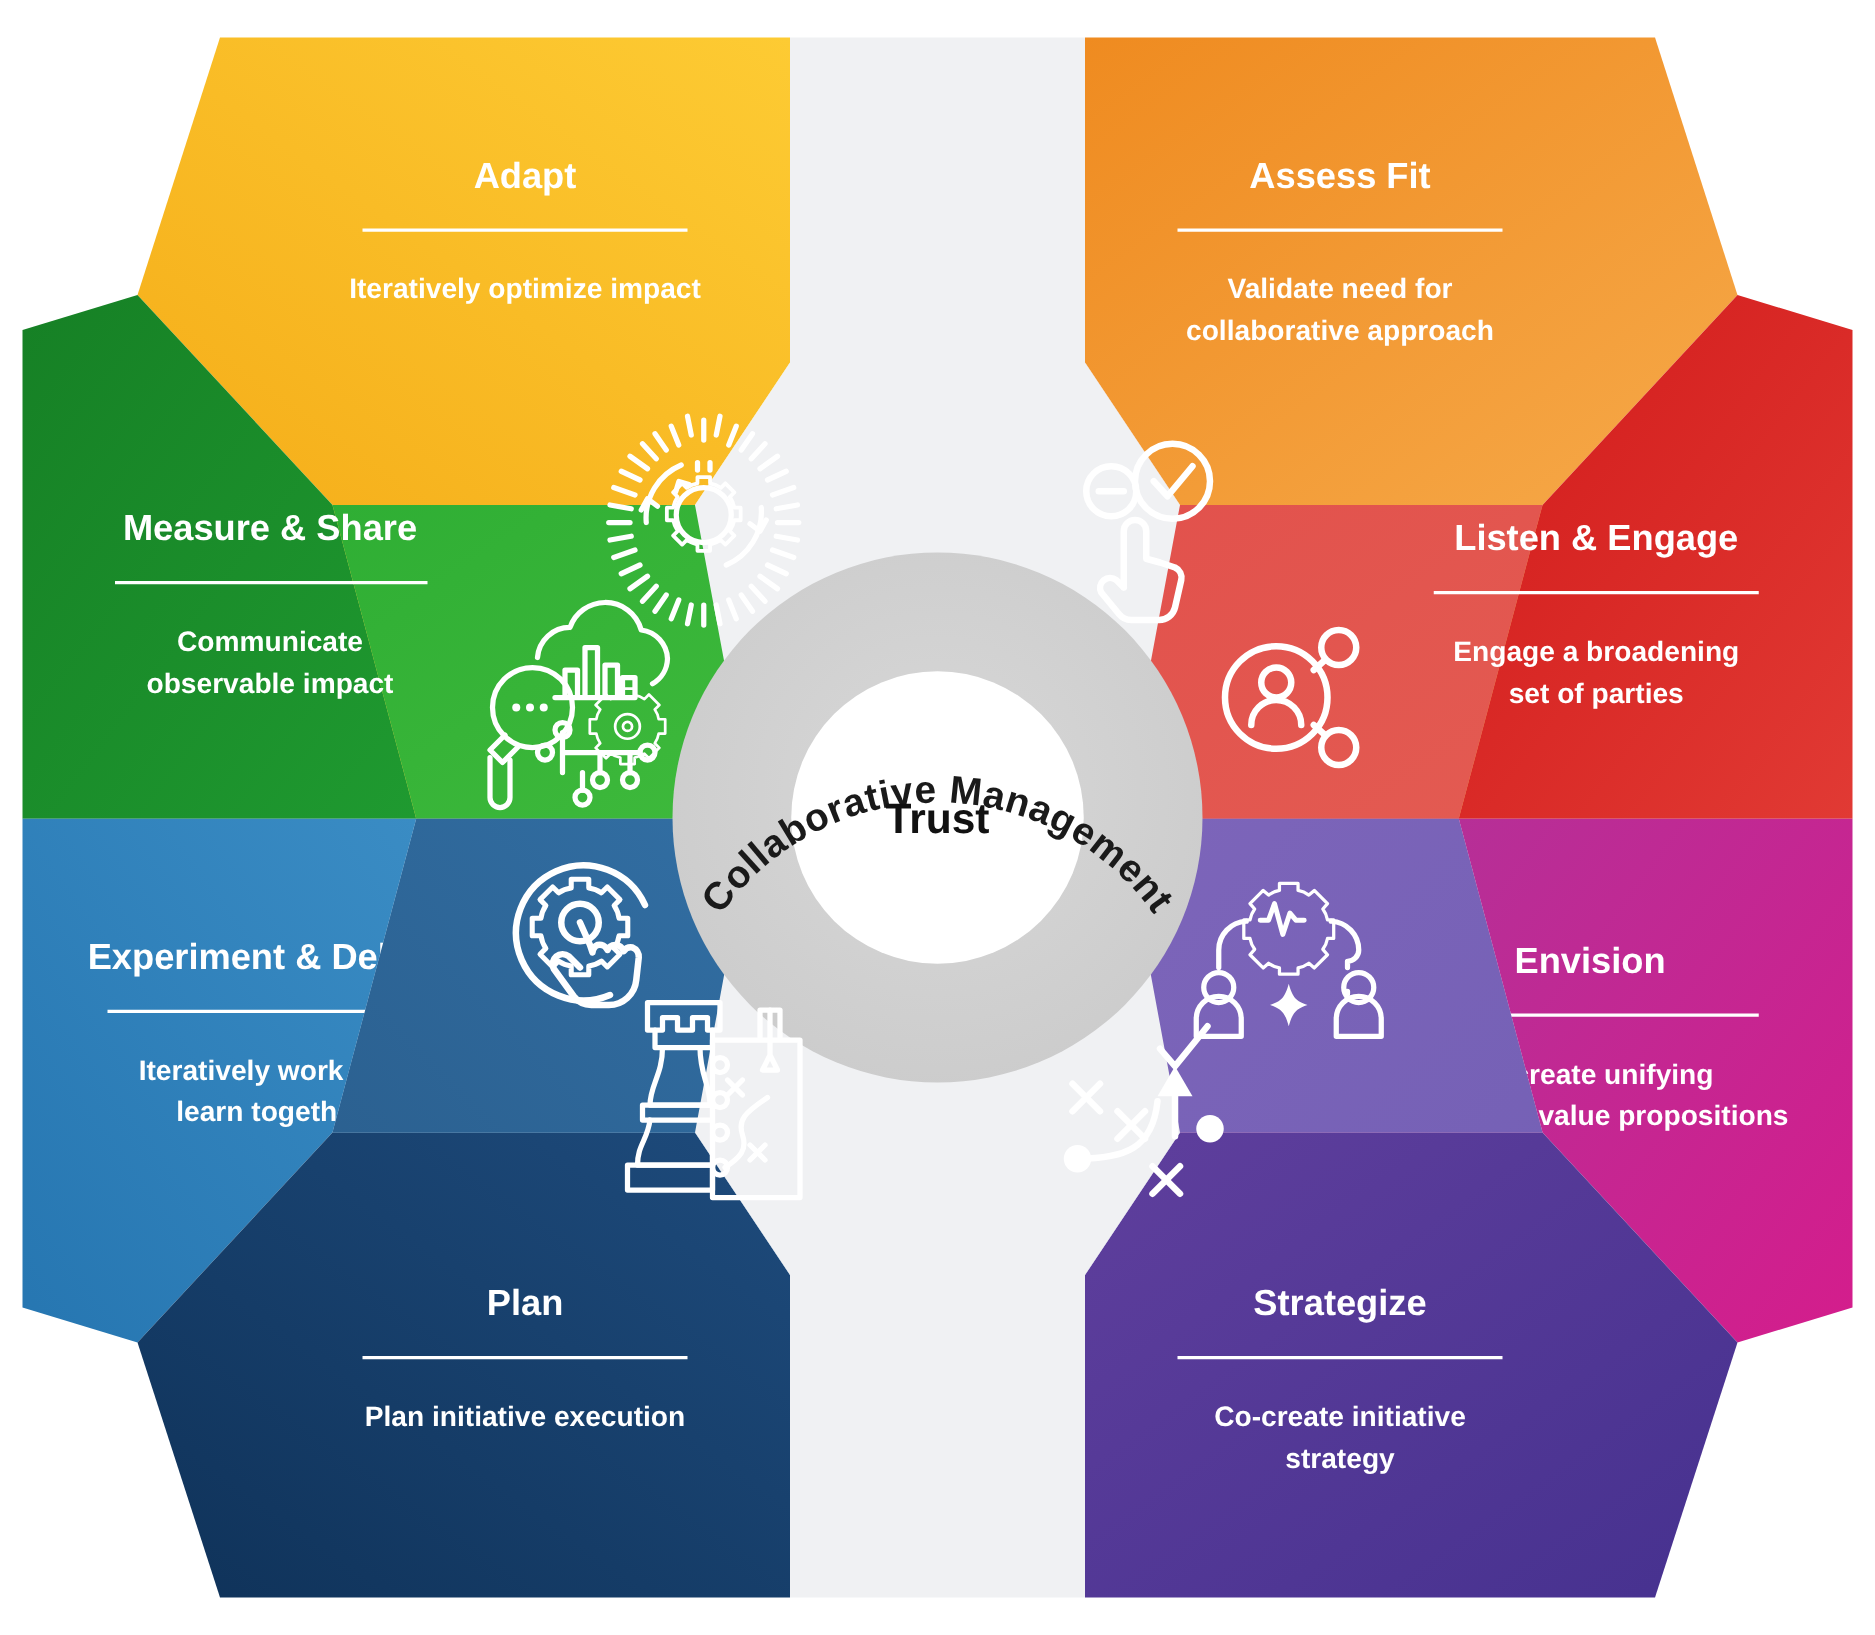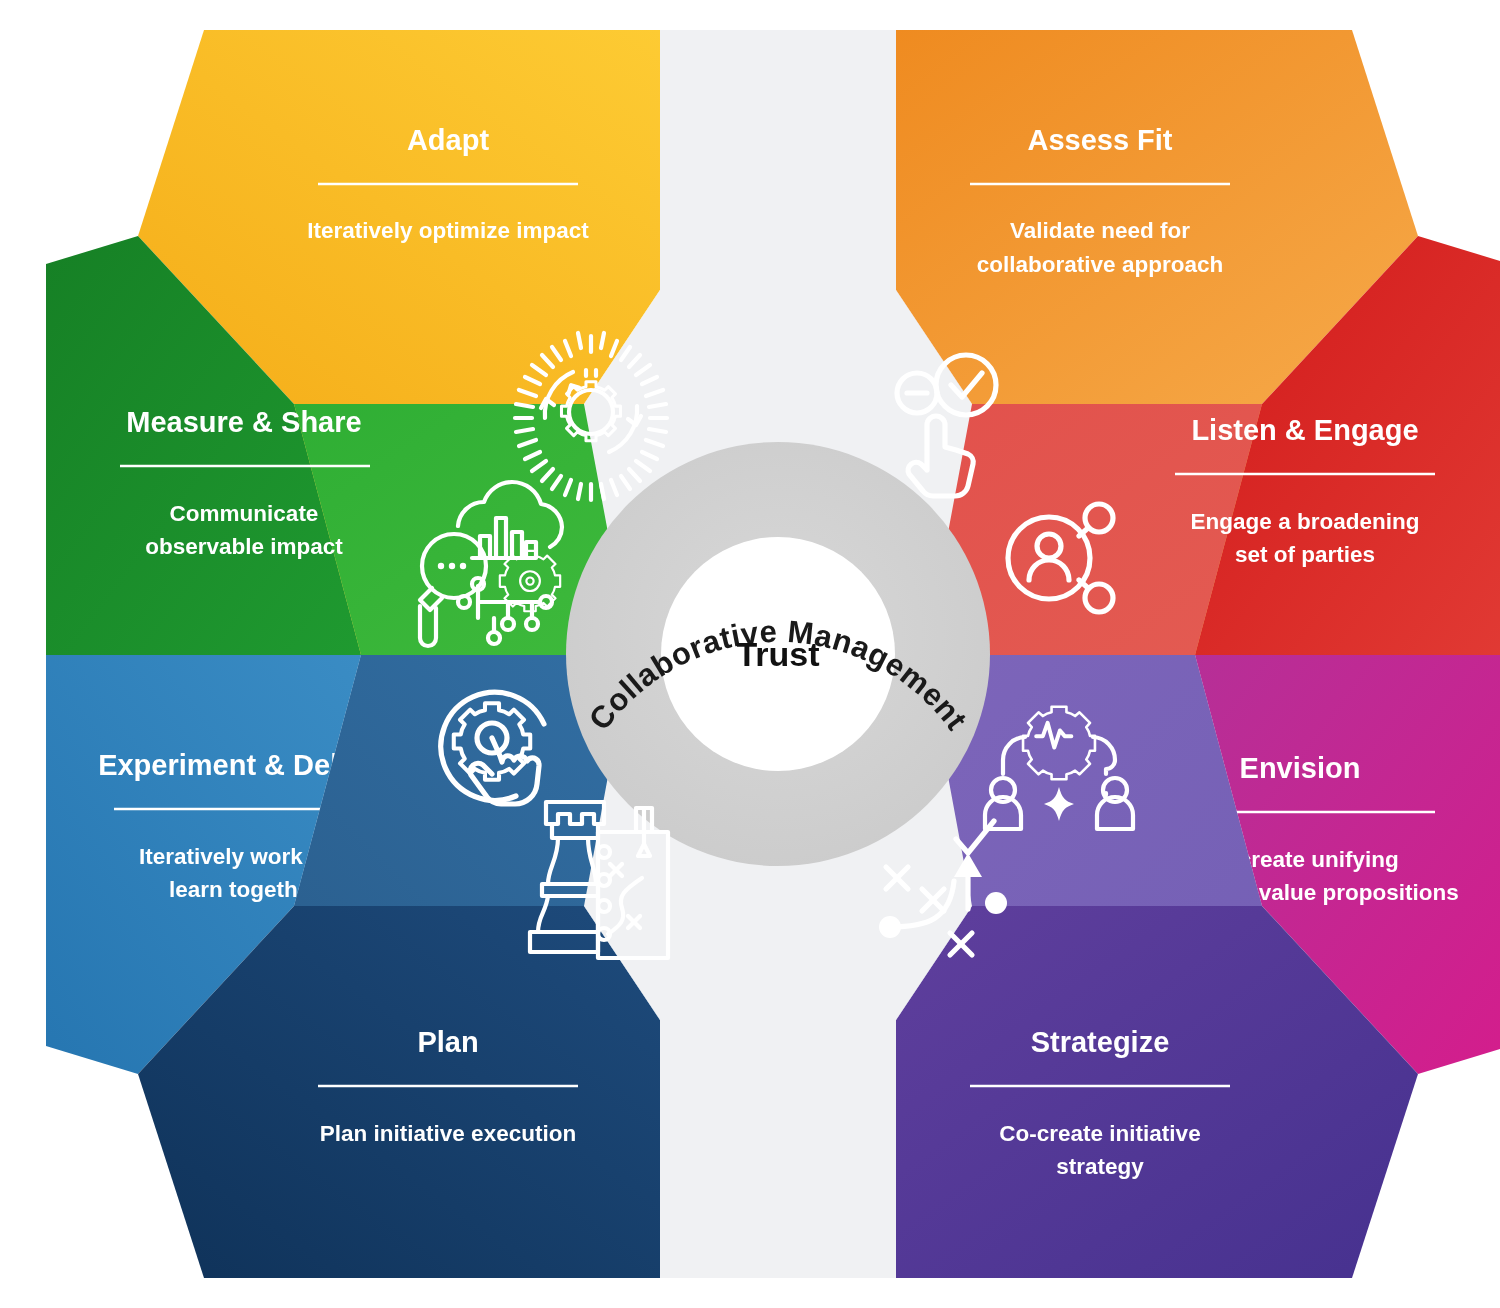--- a/index.html
+++ b/index.html
@@ -2,21 +2,21 @@
 <html><head>
 <meta charset="utf-8">
 <title>Collaborative Management Wheel</title>
 <style>
   html,body{margin:0;padding:0;background:#ffffff;}
   body{
     width:1500px;height:1308px;overflow:hidden;
     font-family:"Liberation Sans","DejaVu Sans",sans-serif;
     -webkit-font-smoothing:antialiased;
   }
-  #stage{position:relative;width:1472px;height:1308px;margin-left:28px;}
+  #stage{position:relative;width:1472px;height:1308px;}
   svg#wheel{position:absolute;left:0;top:0;width:1500px;height:1308px;display:block;}
   .seg-title{
     font-weight:bold;font-size:29px;fill:#ffffff;
     paint-order:stroke;
   }
   .seg-sub{
     font-weight:bold;font-size:22.5px;fill:#ffffff;
   }
   .divider{stroke:#ffffff;stroke-width:2.6;}
   .center-label{

